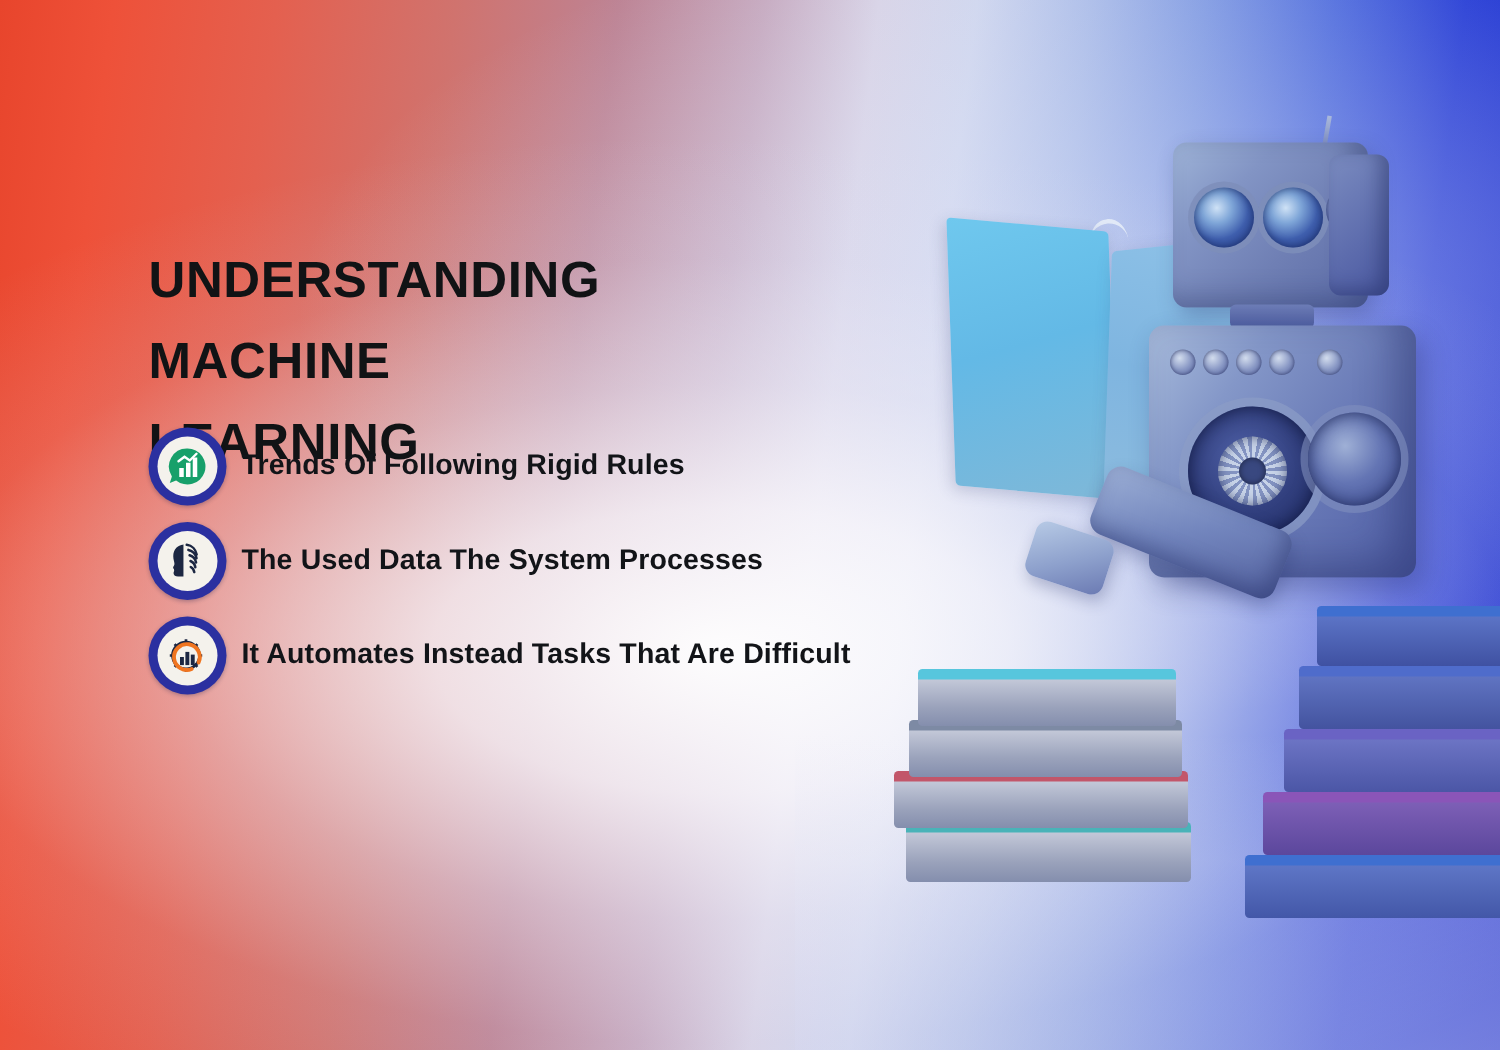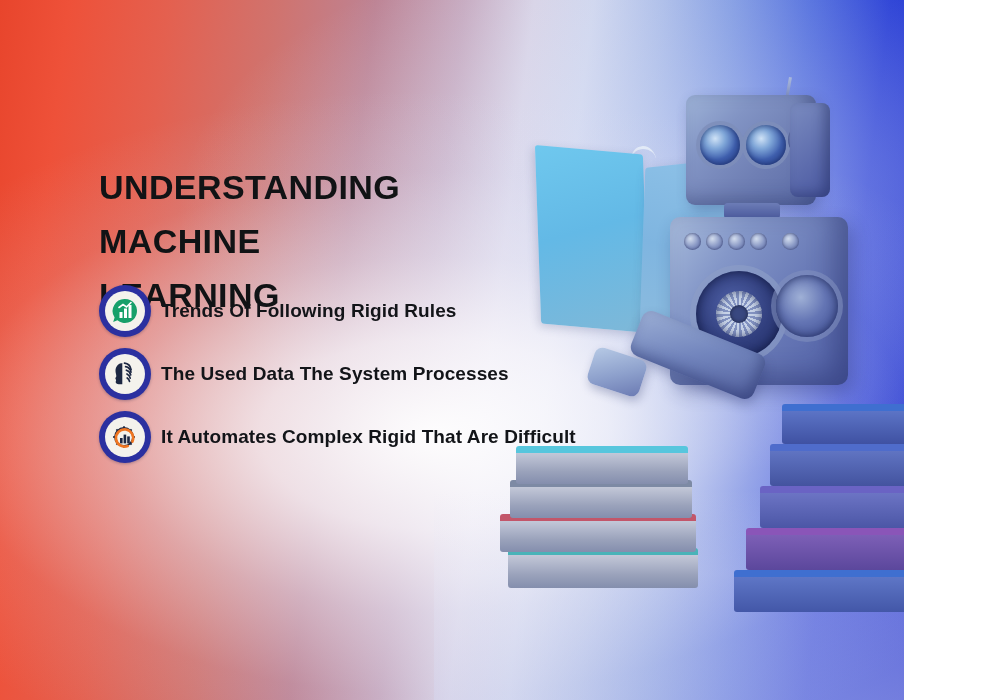--- a/index.html
+++ b/index.html
@@ -2,21 +2,21 @@
 <html><head>
 <meta charset="utf-8">
 <style>
   html,body{margin:0;padding:0;}
   body{
     width:1000px;height:700px;overflow:hidden;
     font-family:"Liberation Sans",sans-serif;
     background:#fff;
   }
   .banner{
-    position:relative;width:904px;height:700px;overflow:hidden;
+    position:relative;width:1000px;height:700px;overflow:hidden;
     background:
       radial-gradient(120% 85% at 48% 62%, rgba(255,255,255,0.97) 0%, rgba(250,248,252,0.80) 16%, rgba(236,234,246,0.45) 30%, rgba(222,220,240,0.12) 44%, rgba(255,255,255,0) 58%),
       radial-gradient(95% 70% at 72% 30%, rgba(226,230,248,0.55) 0%, rgba(226,230,248,0) 55%),
       linear-gradient(97deg,
         #e8452c 0%,
         #ee5139 7%,
         #e4604f 17%,
         #d0736e 28%,
         #bd8394 38%,
         #c6a9bf 47%,
@@ -304,18 +304,18 @@
                 <circle cx="14" cy="15" r="9"></circle>
                 <path d="M14 4.2v2.6M14 23.2v2.6M3.2 15h2.6M22.2 15h2.6M6.4 7.4l1.9 1.9M19.7 20.7l1.9 1.9M21.6 7.4l-1.9 1.9M8.3 20.7l-1.9 1.9"></path>
               </g>
               <rect x="10" y="16" width="2.6" height="5.4" fill="#1c2742"></rect>
               <rect x="13.6" y="12.6" width="2.6" height="8.8" fill="#1c2742"></rect>
               <rect x="17.2" y="14.4" width="2.6" height="7" fill="#1c2742"></rect>
               <path d="M22.4 19.6a8.6 8.6 0 1 0-4.6 4.4" stroke="#f07520" stroke-width="2.6" fill="none" stroke-linecap="round"></path>
             </svg>
           </div>
         </div>
-        <div class="item-label">It Automates Complex Rigid That Are Difficult</div>
+        <div class="item-label">It Automates Instead Tasks That Are Difficult</div>
       </div>
 
     </div>
   </div>
 </div>
 
 </body></html>

